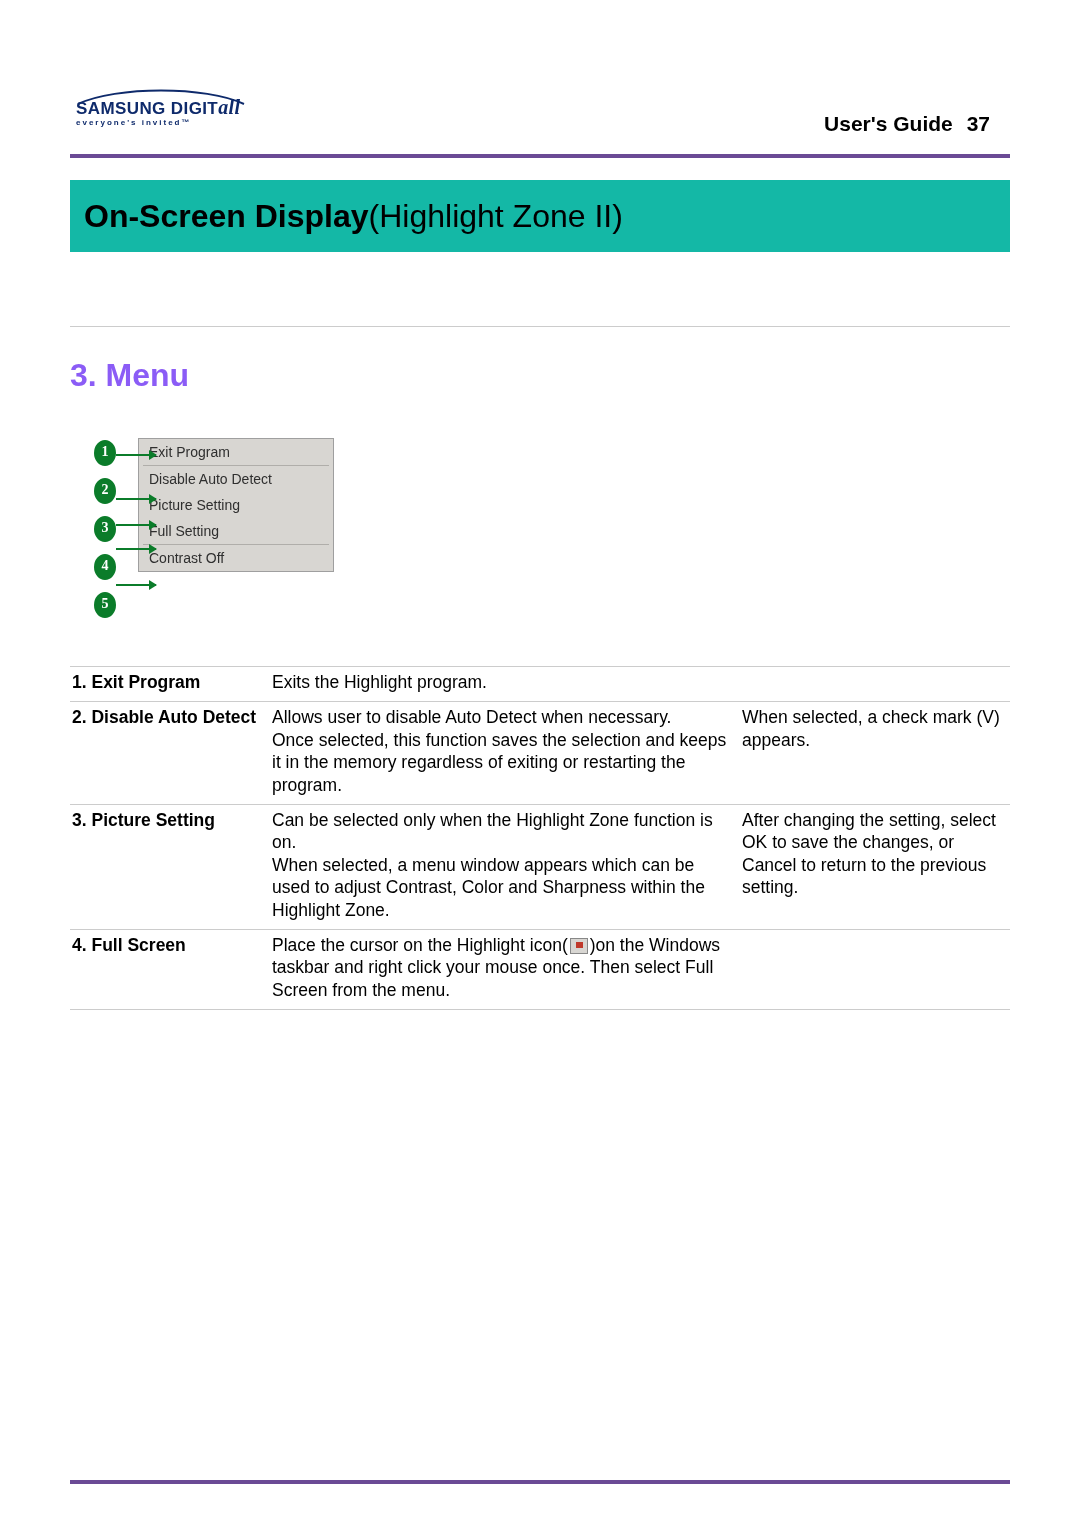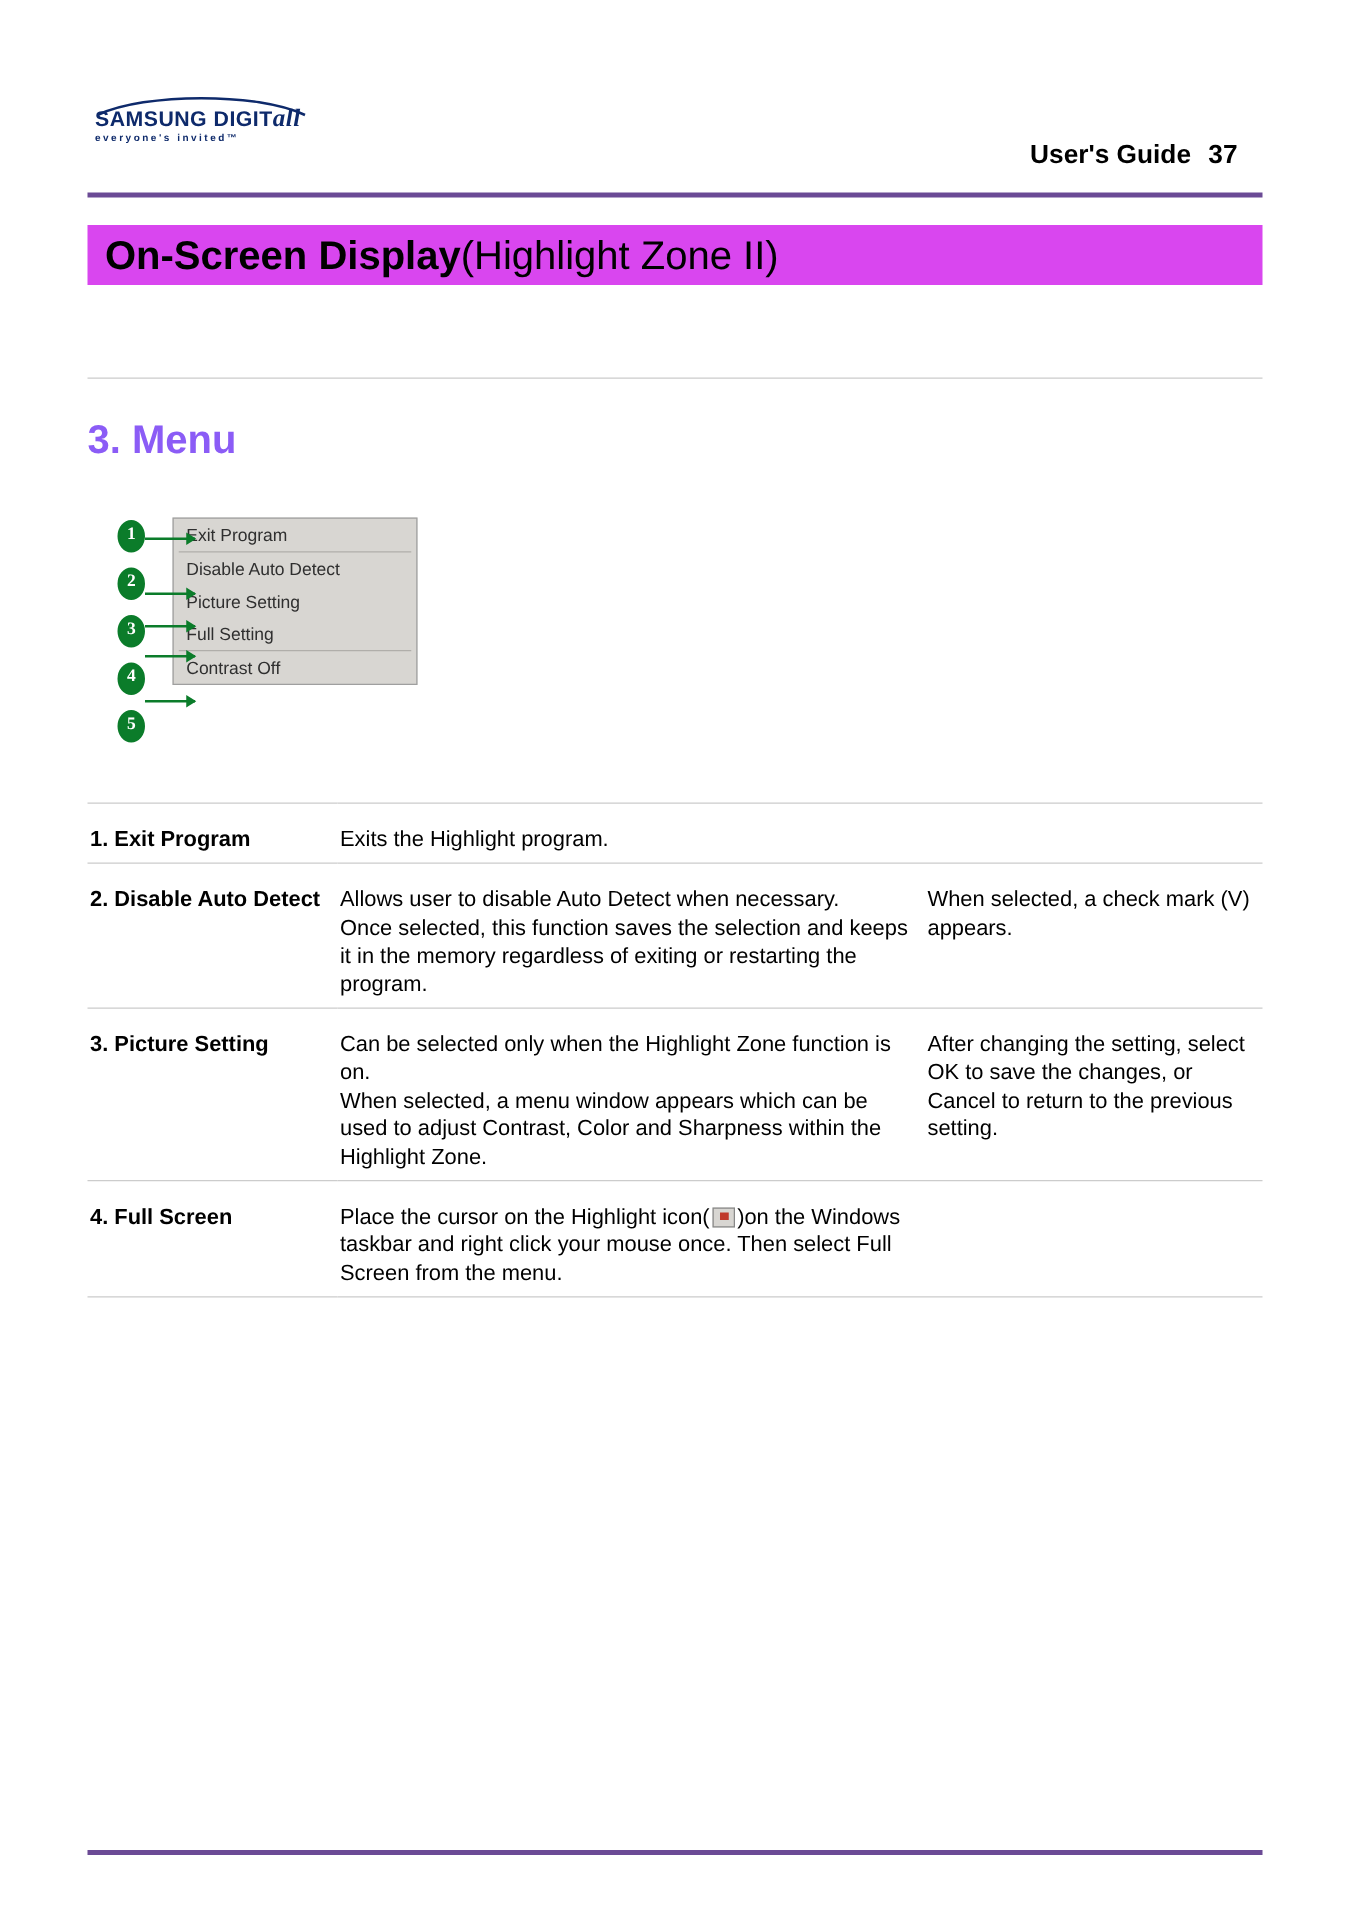--- a/index.html
+++ b/index.html
@@ -12,21 +12,21 @@
     padding: 80px 70px 40px 70px;
   }
   .top-rule {
     position: absolute;
     left: 70px; right: 70px; top: 154px;
     height: 4px;
     background: #6b4a95;
   }
   .logo {
     position: absolute;
-    left: 76px; top: 72px;
+    left: 76px; top: 84px;
     width: 170px; height: 48px;
   }
   .logo .swoosh {
     position: absolute;
     left: 0; top: 0;
     width: 170px; height: 22px;
   }
   .logo .brand {
     position: absolute;
     left: 0; top: 12px;
@@ -51,22 +51,22 @@
   .header-right {
     position: absolute;
     right: 90px; top: 112px;
     font-size: 21px;
     font-weight: bold;
     color: #000;
   }
   .header-right .pg { margin-left: 8px; }
   .title-bar {
     margin-top: 100px;
-    background: #d946ef;
-    height: 48px;
+    background: #14b8a6;
+    height: 72px;
     display: flex;
     align-items: center;
     padding-left: 14px;
   }
   .title-bar .title {
     font-size: 32px;
     font-weight: bold;
     color: #000;
   }
   .title-bar .title .light {
@@ -145,21 +145,21 @@
   table.desc {
     margin-top: 36px;
     width: 100%;
     border-collapse: collapse;
     font-size: 17.5px;
     color: #000;
     line-height: 1.28;
   }
   table.desc td {
     border-bottom: 1px solid #ccc;
-    padding: 17px 8px 8px 2px;
+    padding: 4px 8px 8px 2px;
     vertical-align: top;
   }
   table.desc td.c1 { width: 200px; font-weight: bold; }
   table.desc td.c2 { width: 470px; }
   table.desc td.c3 { width: auto; }
   table.desc tr:first-child td { border-top: 1px solid #ccc; }
   .hicon {
     display: inline-block;
     width: 18px; height: 16px;
     background: #d8d6d2;

